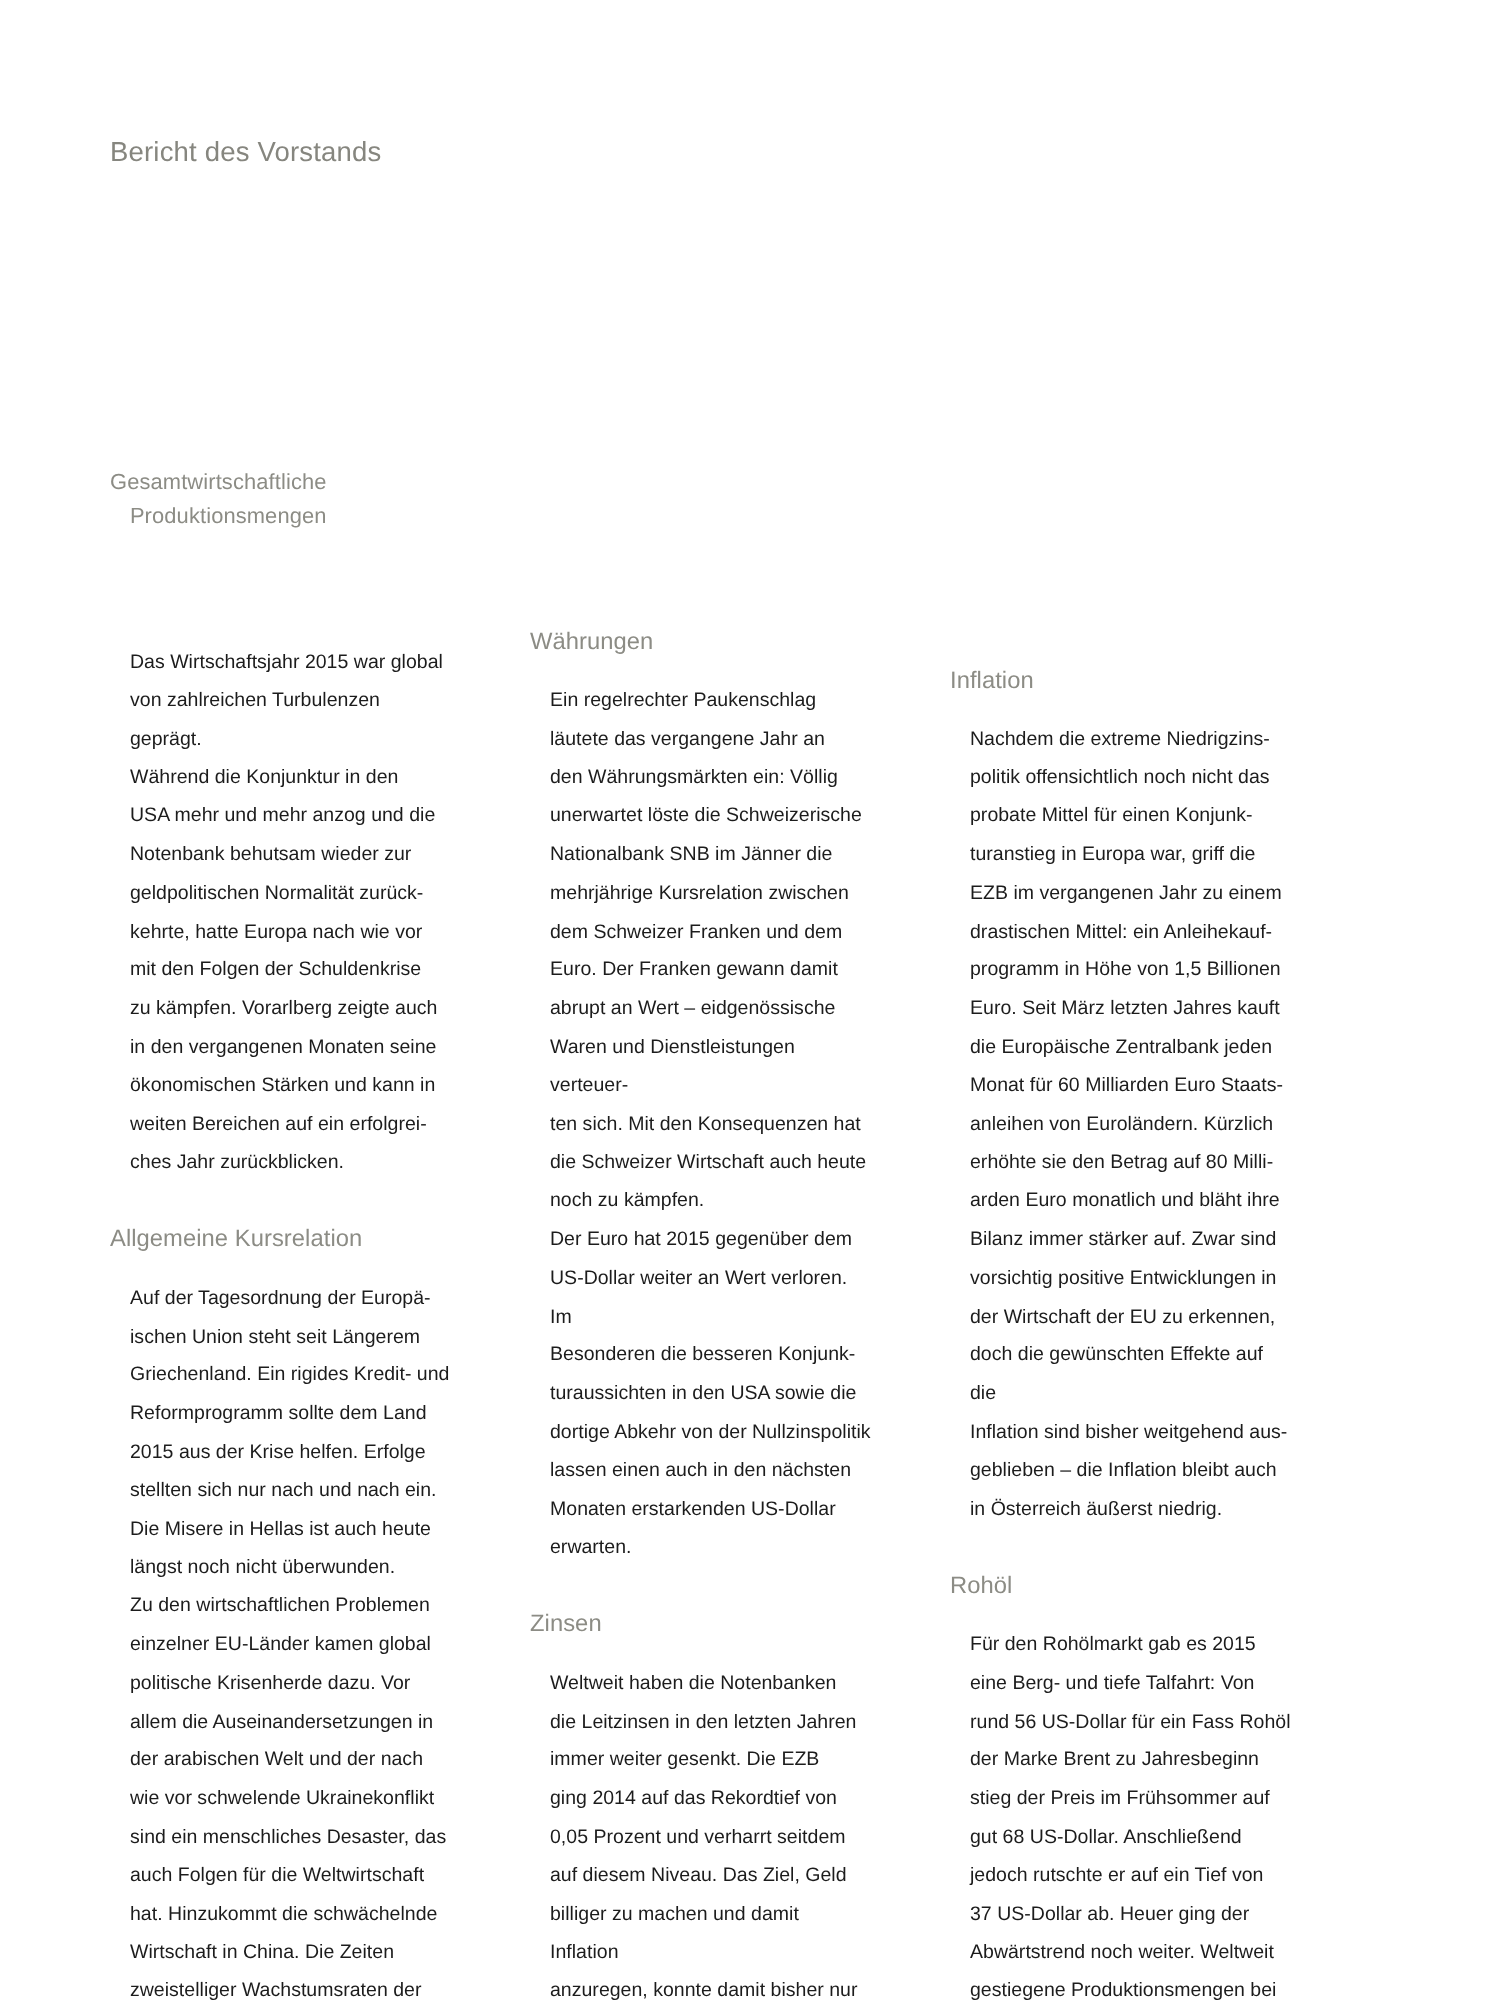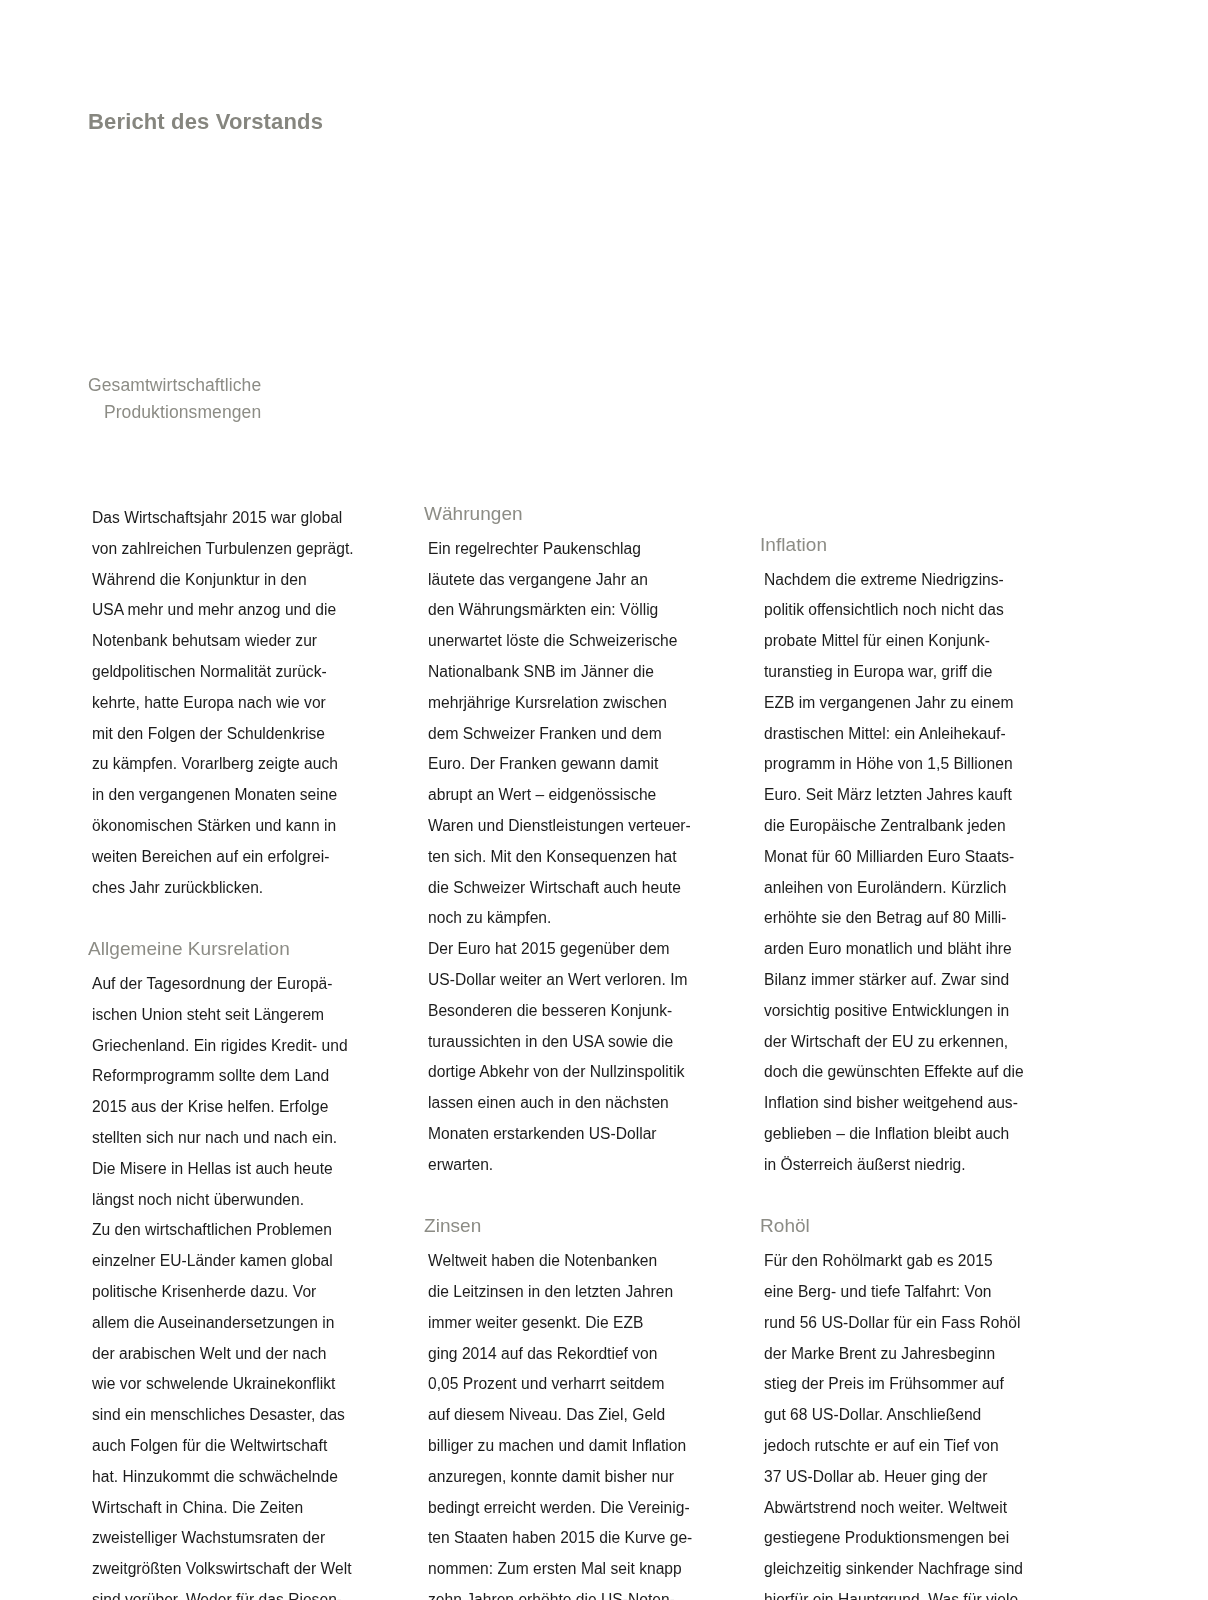--- a/index.html
+++ b/index.html
@@ -20,21 +20,21 @@
     background: #ffffff;
   }
   .doc-title {
     position: absolute;
     left: 88px;
     top: 107px;
     font-size: 22px;
     line-height: 30px;
     color: #86867f;
     letter-spacing: 0.15px;
-    font-weight: 700;
+    font-weight: 400;
     white-space: pre;
   }
   .section-title {
     position: absolute;
     left: 88px;
     top: 372px;
     font-size: 17.5px;
     line-height: 27px;
     color: #8c8c85;
     letter-spacing: 0.1px;
@@ -48,21 +48,21 @@
     top: 499px;
     width: 1032px;
     display: flex;
     gap: 46px;
   }
   .column {
     width: 290px;
     flex: 0 0 290px;
   }
   .para {
-    margin: 4px;
+    margin: 16px;
     font-size: 15.6px;
     line-height: 30.8px;
     color: #1c1c1c;
     letter-spacing: 0.02px;
     white-space: pre-line;
   }
   .subhead {
     margin: 0;
     font-size: 19px;
     line-height: 30.8px;

